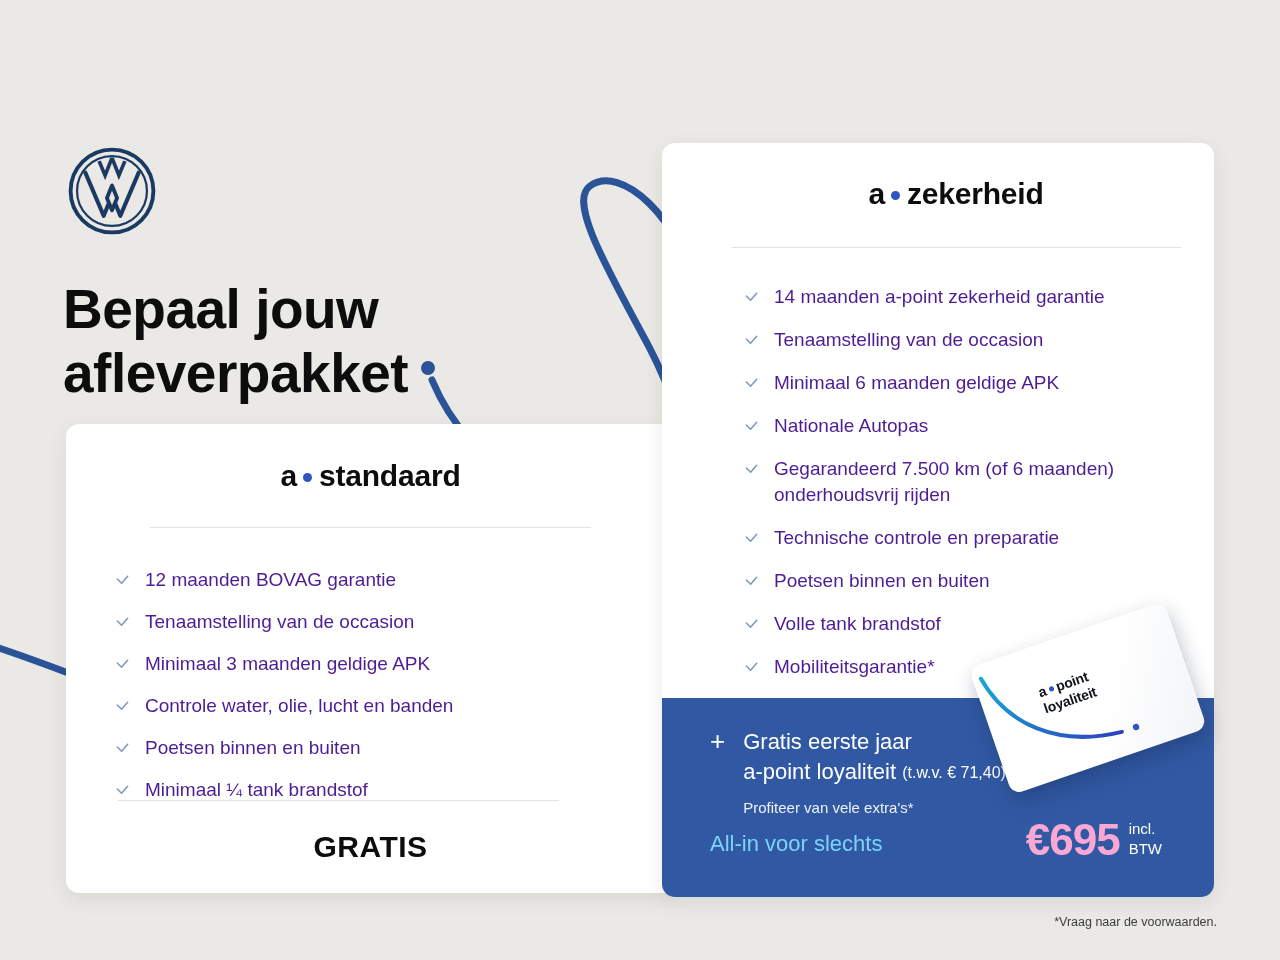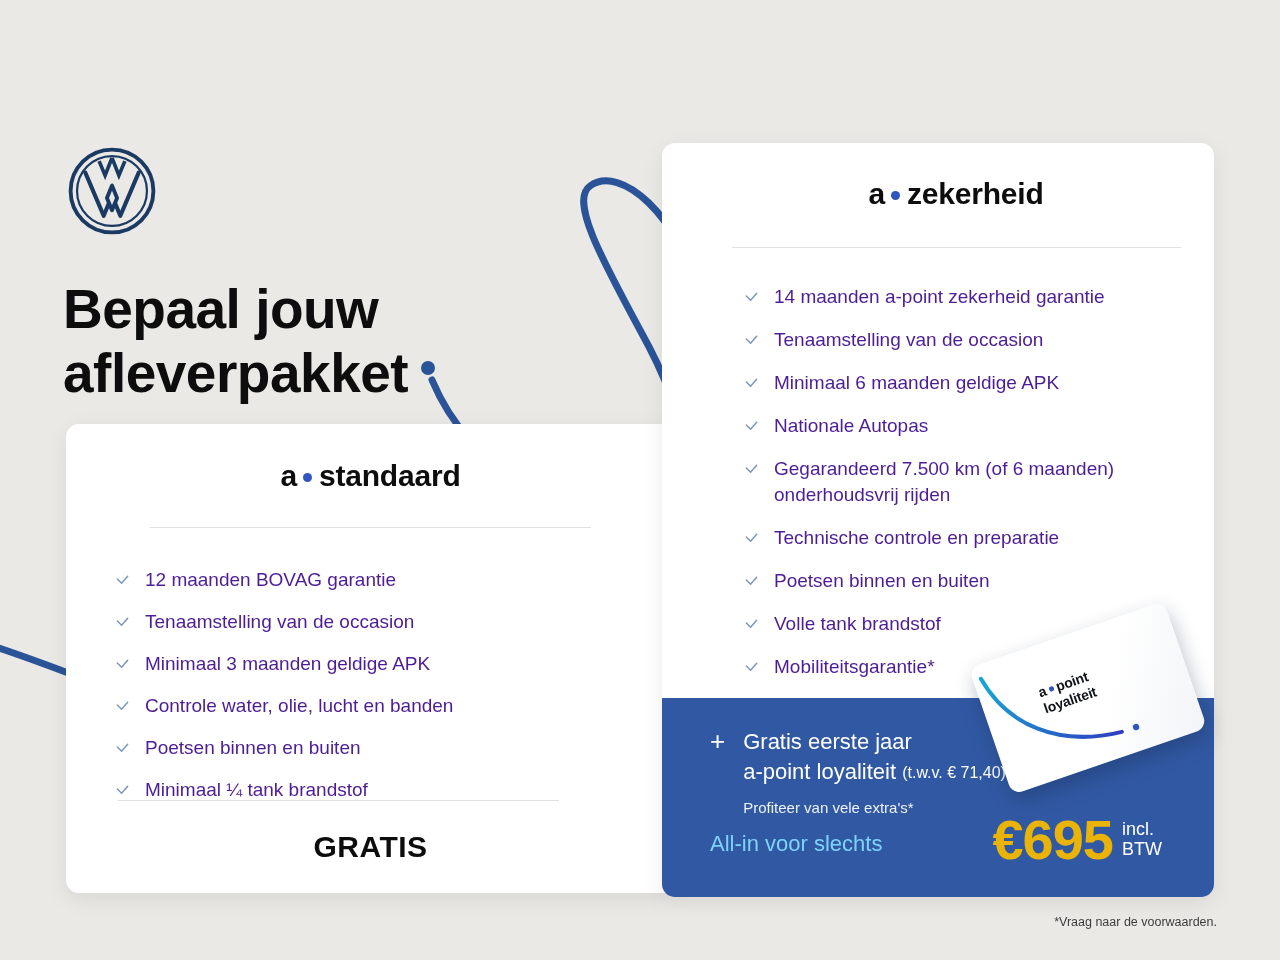--- a/index.html
+++ b/index.html
@@ -215,28 +215,28 @@
     font-weight: 400;
     color: #7dd3fc;
     padding-bottom: 6px;
   }
   #price-group {
     display: flex;
     align-items: flex-start;
     gap: 9px;
   }
   #price-amount {
-    font-size: 56px;
+    font-size: 44px;
     line-height: 46px;
     font-weight: 700;
     letter-spacing: -1px;
-    color: #eab308;
+    color: #f9a8d4;
   }
   #price-tax {
-    font-size: 18px;
+    font-size: 15px;
     line-height: 20px;
     color: #ffffff;
     padding-top: 2px;
   }
   #price-tax span { display: block; }
 
   
   #loyalty-card {
     position: absolute;
     left: 985px; top: 631px;

